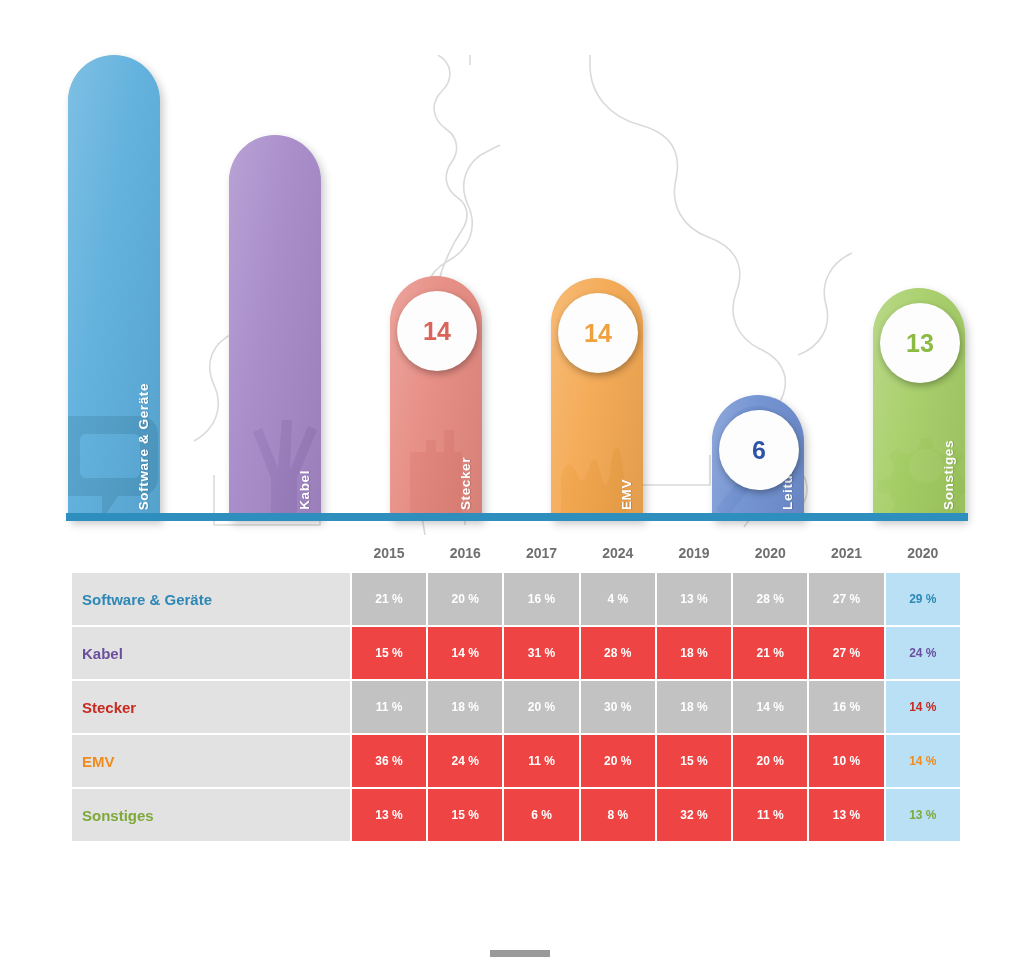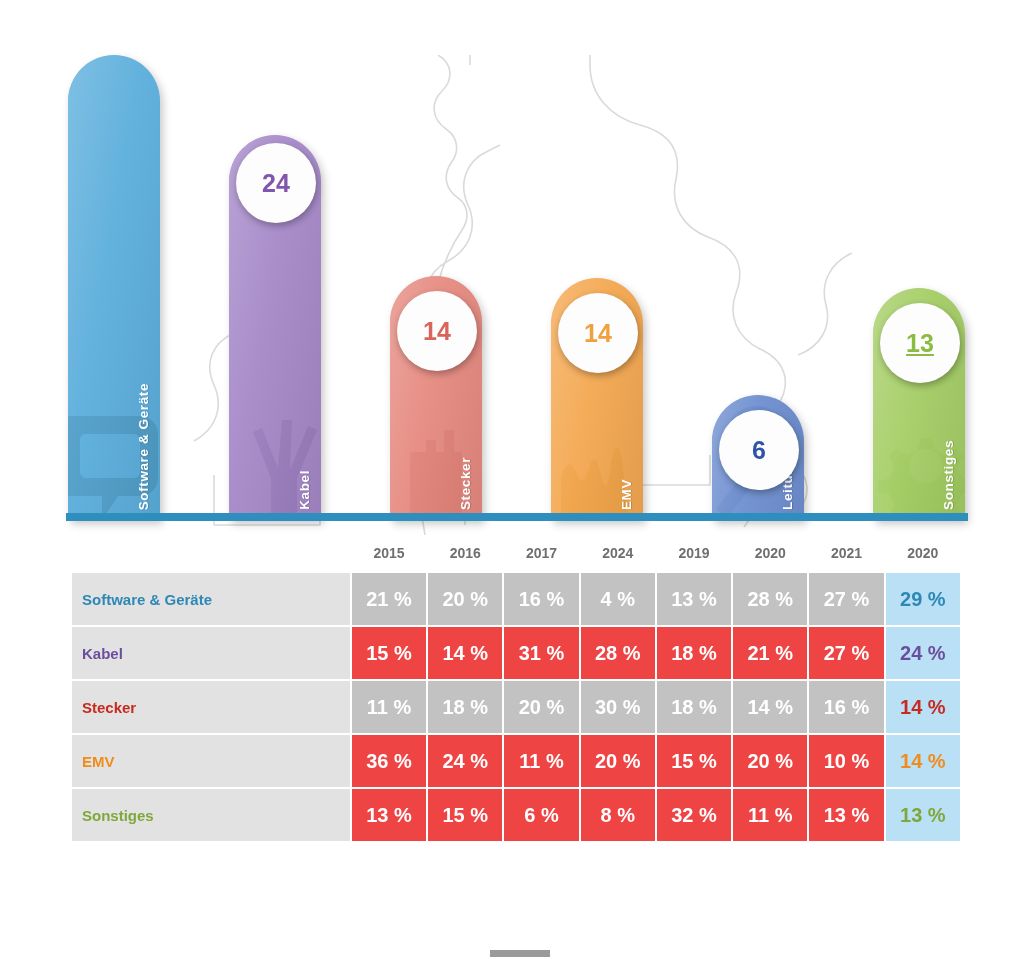--- a/index.html
+++ b/index.html
@@ -102,21 +102,21 @@
     font-size: 14px;
     font-weight: bold;
     text-align: center;
     padding: 5px 0 7px 0;
     height: 34px;
   }
   thead th.corner { background: transparent; }
 
   tbody td {
     height: 52px;
-    font-size: 20px;
+    font-size: 12px;
     font-weight: bold;
     text-align: center;
     color: #ffffff;
     vertical-align: middle;
   }
   tbody td.rowlabel {
     background: #E2E2E2;
     text-align: left;
     padding-left: 10px;
     font-size: 15px;
@@ -179,23 +179,20 @@
     <div class="bar-group" style="left:229px; bottom:0; width:94px; height:520px;">
       <div class="bar" style="height:385px; background:#A588C8;">
         <div class="bar-inner">
           <svg class="bar-glyph" viewBox="0 0 110 130" fill="#6E4A96" style="left:2px;">
             <path d="M40 128 h26 v-40 l20 -48 -9 -4 -18 44 2 -50 h-10 l-4 48 -16 -40 -9 4 18 46 z"></path>
           </svg>
           <div class="bar-sheen"></div>
         </div>
         <span class="bar-vlabel">Kabel</span>
       </div>
-      <div class="bubble" style="left:7px; top:128px; color:#8356AE;">
-        <span>24</span>
-      </div>
     </div>
 
     <div class="bar-group" style="left:390px; bottom:0; width:94px; height:520px;">
       <div class="bar" style="height:244px; background:#E68A80;">
         <div class="bar-inner">
           <svg class="bar-glyph" viewBox="0 0 110 130" fill="#C9564A" style="left:6px;">
             <path d="M14 62 h16 v-12 h10 v12 h8 v-22 h10 v22 h8 v12 h-52 z M14 74 h52 v56 h-52 z"></path>
           </svg>
           <div class="bar-sheen"></div>
         </div>
@@ -242,21 +239,21 @@
       <div class="bar" style="height:232px; background:#A5CE66;">
         <div class="bar-inner">
           <svg class="bar-glyph" viewBox="0 0 110 130" fill="#87B842" style="left:4px; bottom:-6px;">
             <path d="M44 42 l10 0 3 12 11 5 11 -6 7 7 -6 11 5 11 12 3 0 10 -12 3 -5 11 6 11 -7 7 -11 -6 -11 5 -3 12 -10 0 -3 -12 -11 -5 -11 6 -7 -7 6 -11 -5 -11 -12 -3 0 -10 12 -3 5 -11 -6 -11 7 -7 11 6 11 -5 z
                      M49 70 m-17 0 a17 17 0 1 0 34 0 a17 17 0 1 0 -34 0 z" fill-rule="evenodd"></path>
           </svg>
           <div class="bar-sheen"></div>
         </div>
         <span class="bar-vlabel">Sonstiges</span>
       </div>
-      <div class="bubble" style="left:7px; top:288px; color:#8CBB44;text-decoration:underline;">
+      <div class="bubble" style="left:7px; top:288px; color:#8CBB44;">
         <span>13</span>
       </div>
     </div>
 
     <div id="baseline"></div>
   </div>
 
   <div id="table-area">
     <table id="data-table">
       <colgroup>

